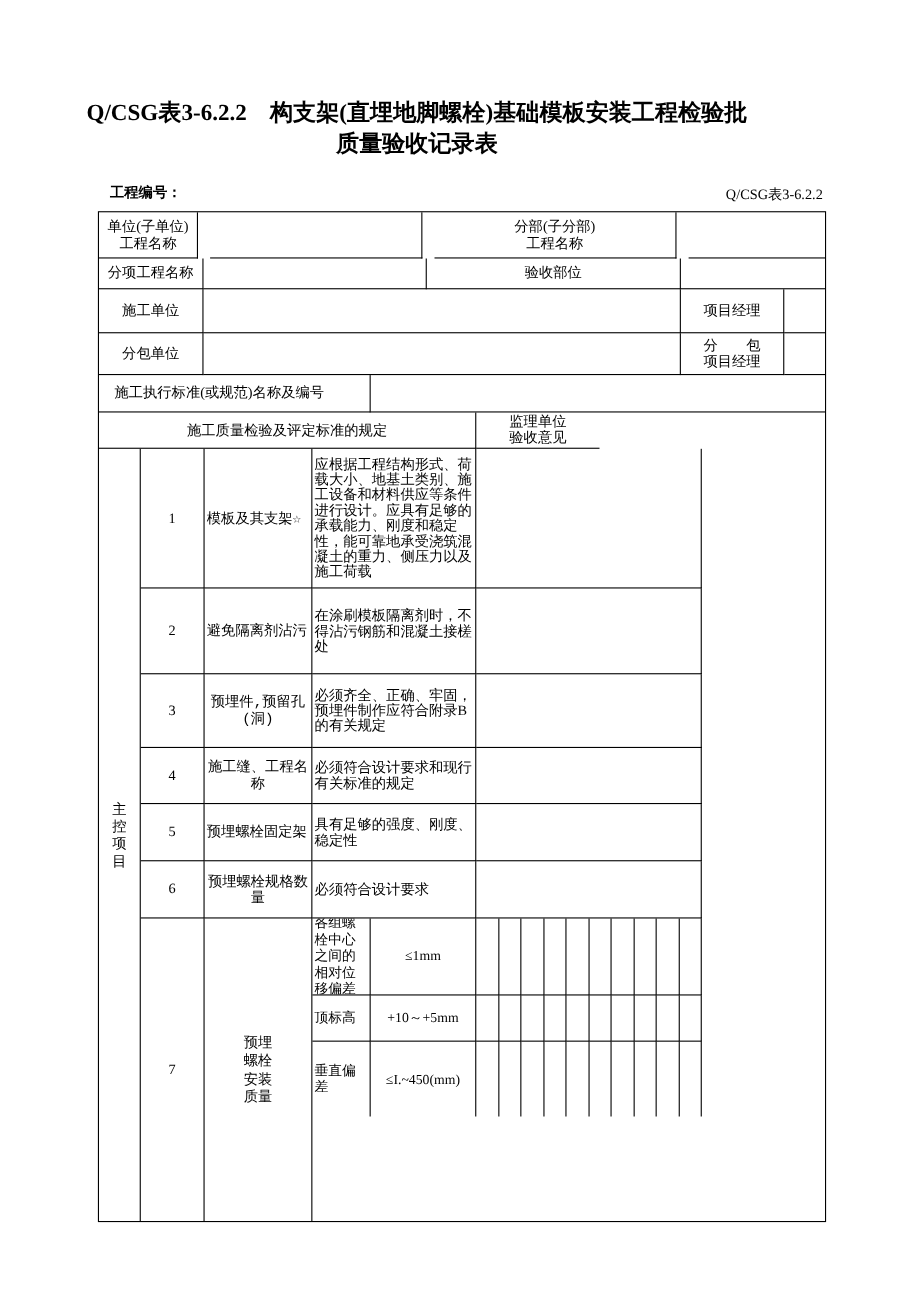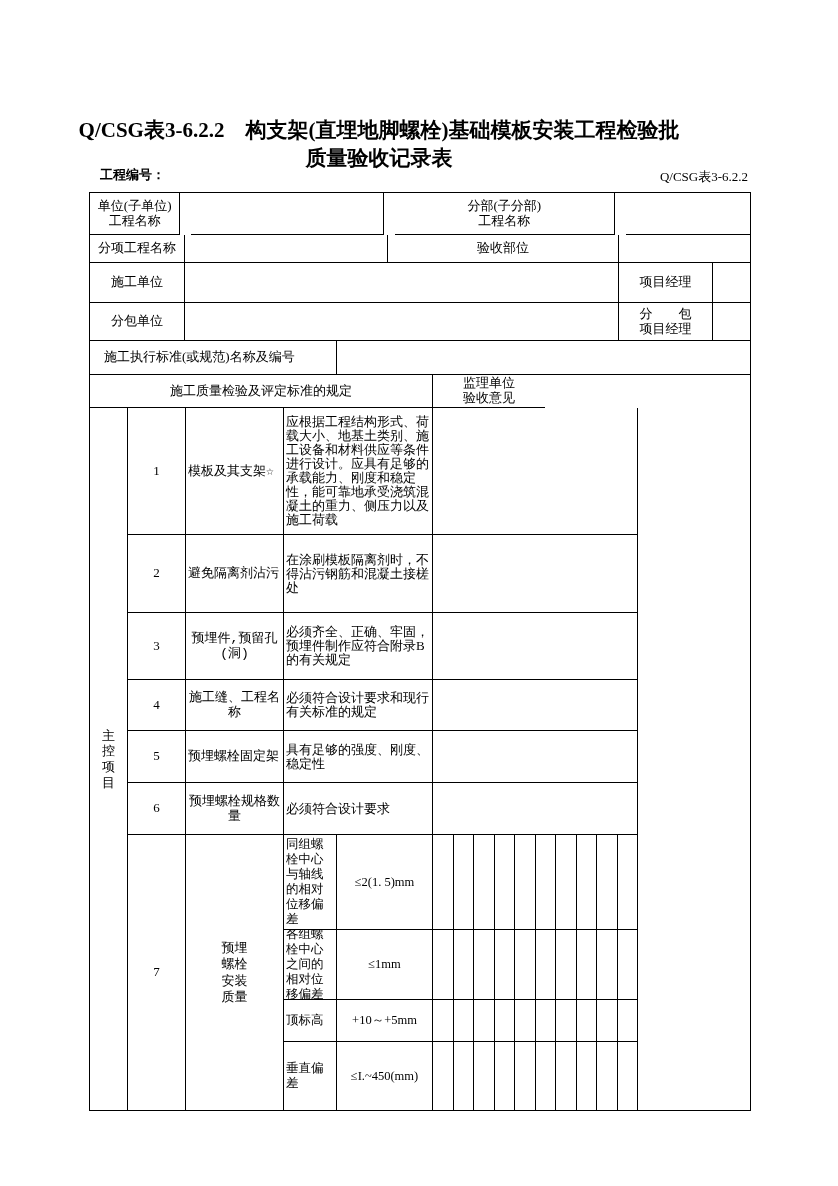--- a/index.html
+++ b/index.html
@@ -1,18 +1,18 @@
 <!DOCTYPE html>
 <html><head>
 <meta charset="utf-8">
 <style>
   html,body{margin:0;padding:0;background:#fff;}
   .page{position:relative;width:838px;height:1186px;background:#fff;overflow:hidden;
         font-family:"Liberation Serif","DejaVu Serif",serif;color:#000;}
-  .title{position:absolute;left:0;top:116px;width:758px;text-align:center;
+  .title{position:absolute;left:0;top:88px;width:758px;text-align:center;
          font-size:21px;font-weight:bold;line-height:28px;white-space:pre-line;}
   .meta-left{position:absolute;left:100px;top:166px;font-size:13px;font-weight:bold;}
   .meta-right{position:absolute;right:90px;top:168px;font-size:13px;}
   .tbl{position:absolute;left:89px;top:192px;width:660px;height:917px;
        border:1px solid #000;font-size:13px;}
   .row{display:flex;}
   .c{box-sizing:border-box;border-right:1px solid #000;border-bottom:1px solid #000;
      display:flex;align-items:center;justify-content:center;text-align:center;
      white-space:pre-line;line-height:1.15;overflow:hidden;}
   .nr{border-right:none;}
@@ -154,36 +154,20 @@
           <div class="c w205 rh6"></div>
         </div>
 
         <div class="i7">
           <div class="c w58 num nb" style="height:275px;">7</div>
           <div class="c w98 nb" style="height:275px;">
             <span class="vname">预埋螺栓安装质量</span>
           </div>
           <div class="subcol">
 
-            <div class="subrow sh1">
-              <div class="c w53 sh1 subdesc">同组螺栓中心与轴线的相对位移偏差</div>
-              <div class="c w96 sh1 tol">≤2(1. 5)mm</div>
-              <div class="grid sh1">
-                <div class="gc"></div>
-                  <div class="gc"></div>
-                  <div class="gc"></div>
-                  <div class="gc"></div>
-                  <div class="gc"></div>
-                  <div class="gc"></div>
-                  <div class="gc"></div>
-                  <div class="gc"></div>
-                  <div class="gc"></div>
-                  <div class="gc"></div>
-              </div>
-            </div>
 
             <div class="subrow sh2">
               <div class="c w53 sh2 subdesc">各组螺栓中心之间的相对位移偏差</div>
               <div class="c w96 sh2 tol">≤1mm</div>
               <div class="grid sh2">
                 <div class="gc"></div>
                   <div class="gc"></div>
                   <div class="gc"></div>
                   <div class="gc"></div>
                   <div class="gc"></div>

